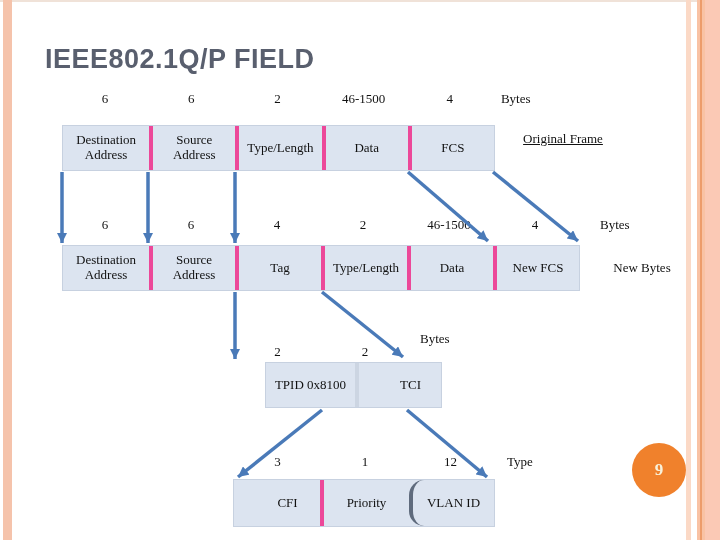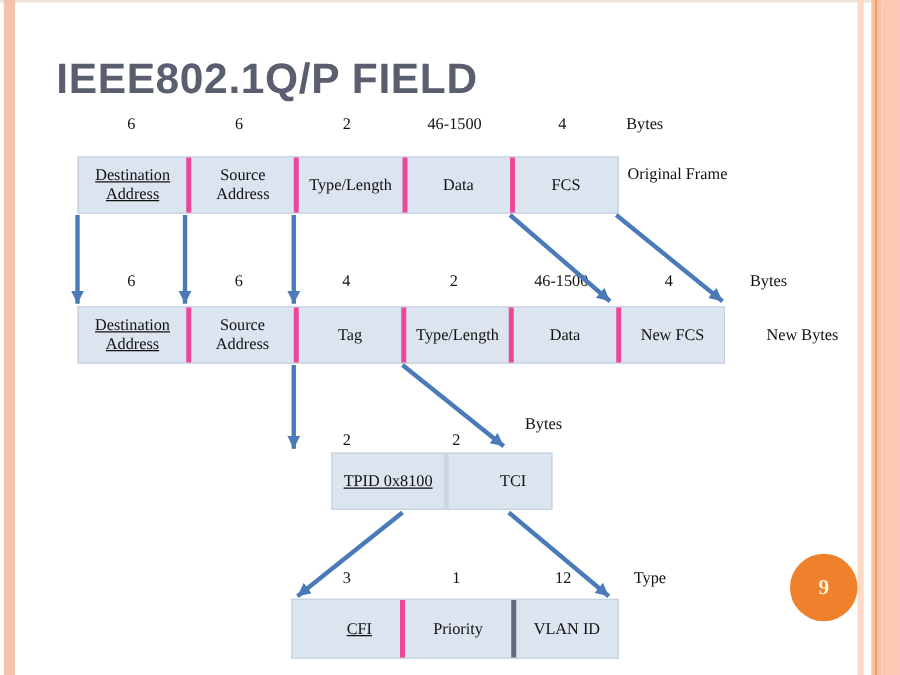--- a/index.html
+++ b/index.html
@@ -12,44 +12,44 @@
   .stripe-left   { left:3px;   width:9px;  background:var(--stripe-peach,#f5c3ab); }
   .stripe-r1 { left:686px; width:5px;  background:#fbd9c6; }
   .stripe-r2 { left:697px; width:3px;  background:#f9c2a4; }
   .stripe-r3 { left:700px; width:2px;  background:#ed9c6b; }
   .stripe-r4 { left:702px; width:3px;  background:#f9c2a4; }
   .stripe-r5 { left:705px; width:15px; background:#fbc9b5; }
 
   .title {
     position:absolute; left:45px; top:44px;
     font-family:"Liberation Sans", sans-serif; font-weight:bold;
-    font-size:34px; letter-spacing:0.5px; color:var(--title-gray,#595f6e);
+    font-size:27px; letter-spacing:0.5px; color:var(--title-gray,#595f6e);
   }
 
   .sizes-row { position:absolute; display:flex; align-items:flex-start; font-size:13px; color:#111; }
   .size-cell { text-align:center; }
   .w86a { width:86.2px; } .w86 { width:86px; } .w89 { width:89px; } .w85 { width:85px; }
   .unit { white-space:nowrap; }
   .unit-pad8  { padding-left:8px; }
   .unit-pad22 { padding-left:22px; }
   .unit-pad14 { padding-left:14px; }
   .unit-abs { position:absolute; font-size:13px; color:#111; }
 
   .frame-table {
     position:absolute; display:flex; height:46px;
     background:var(--table-fill,#dce4f0); border:1px solid #c7d1e0; box-sizing:border-box;
   }
   .cell {
     display:flex; align-items:center; justify-content:center; text-align:center;
     font-size:13px; line-height:1.12; color:#111;
     border-left:4px solid #ec4899; box-sizing:border-box; padding:0 3px;
   }
-  .cell:first-child { border-left:none;text-decoration:underline; }
+  .cell:first-child { border-left:none; }
   .cell.faint { border-left-color:#ccd5e2;padding-left:24px; }
-  .cell.dark  { border-left-color:#5f6b7d; }
+  .cell.dark  { border-left-color:#5f6b7d;border-radius:15px; }
 
   .caption { position:absolute; font-size:13px; color:#111; text-align:center; line-height:1.25; }
 
   .arrows { position:absolute; left:0; top:0; pointer-events:none; }
   .arrows line { stroke:var(--accent-arrow,#4a7ab8); stroke-width:3.5; }
   .arrows marker path { fill:var(--accent-arrow,#4a7ab8); }
 
   .page-badge {
     position:absolute; left:632px; top:443px; width:54px; height:54px; border-radius:50%;
     background:var(--page-circle,#f0812c); color:#f8f1da;
@@ -80,21 +80,21 @@
     <span class="unit unit-pad8">Bytes</span>
   </div>
 
   <div class="frame-table" style="left:62px; top:125px;">
     <div class="cell w86a">Destination Address</div>
     <div class="cell w86a">Source Address</div>
     <div class="cell w86a">Type/Length</div>
     <div class="cell w86a">Data</div>
     <div class="cell w86a">FCS</div>
   </div>
-  <div class="caption" style="left:492px; top:131px; width:100px;">Original Frame</div>
+  <div class="caption" style="left:513px; top:131px; width:100px;text-decoration:underline;">Original Frame</div>
 
   <div class="sizes-row" style="left:62px; top:217px;">
     <span class="size-cell w86">6</span>
     <span class="size-cell w86">6</span>
     <span class="size-cell w86">4</span>
     <span class="size-cell w86">2</span>
     <span class="size-cell w86">46-1500</span>
     <span class="size-cell w86">4</span>
     <span class="unit unit-pad22">Bytes</span>
   </div>

